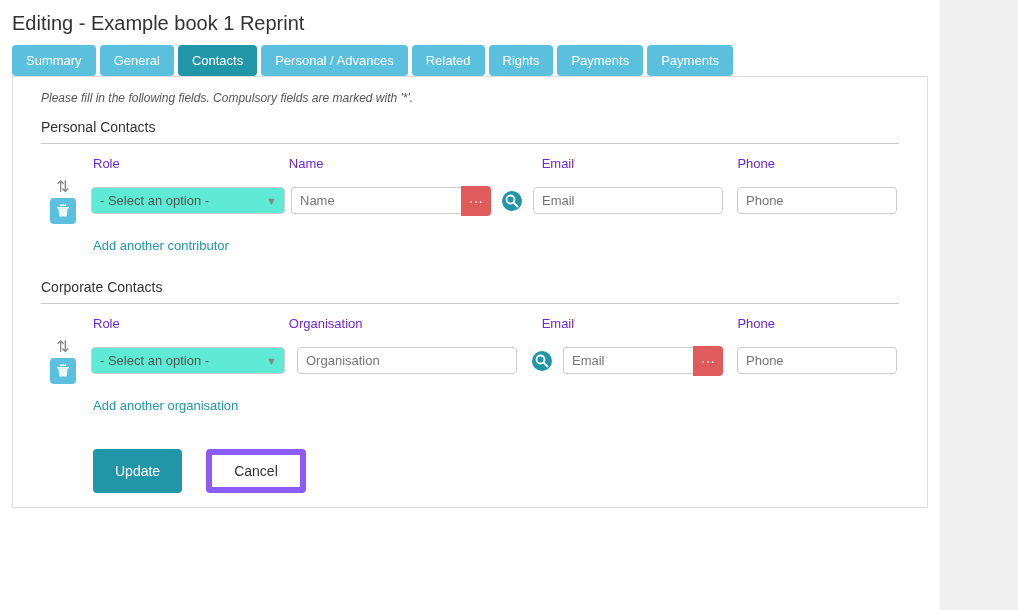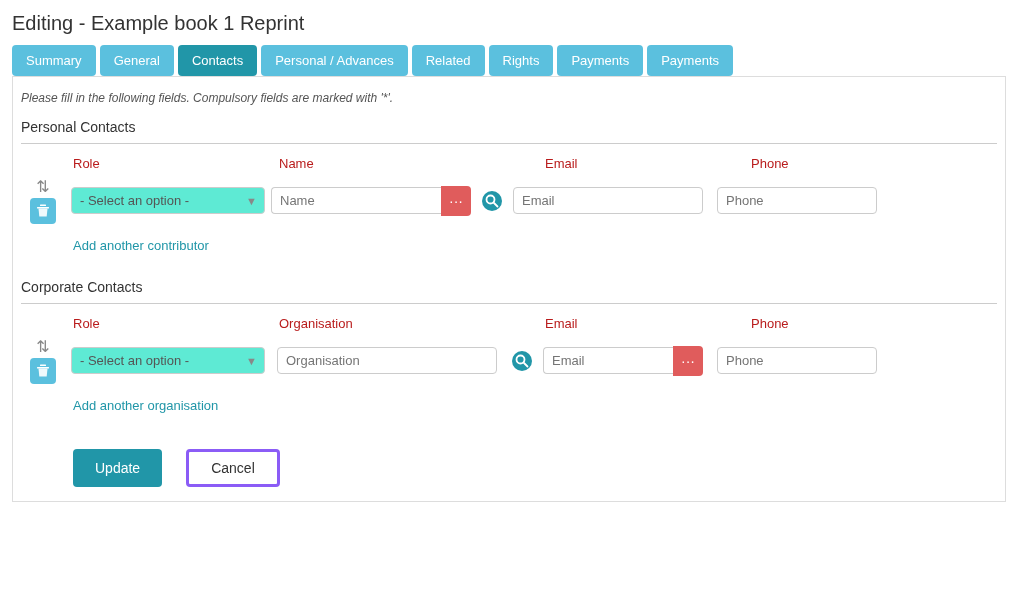--- a/index.html
+++ b/index.html
@@ -4,21 +4,21 @@
   <style>
     * { box-sizing: border-box; margin: 0; padding: 0; }
     body {
       font-family: Arial, sans-serif;
       font-size: 13px;
       background: #f0f0f0;
       color: #333;
     }
     .page-wrapper {
       background: #fff;
-      width: 1018px;
+      width: 940px;
       min-height: 610px;
       padding: 12px 12px 20px 12px;
     }
     .page-title {
       font-size: 20px;
       font-weight: normal;
       color: #333;
       margin-bottom: 10px;
     }
     .tab-bar {
@@ -35,21 +35,21 @@
       color: #fff;
       background: #5bc0de;
     }
     .tab-btn.active {
       background: #2196a8;
     }
     .content-area {
       border: 1px solid #ddd;
       background: #fff;
       margin-top: 0;
-      padding: 14px 8px;
+      padding: 14px 28px;
     }
     .info-text {
       font-style: italic;
       color: #555;
       margin-bottom: 14px;
       font-size: 12px;
     }
     .section-title {
       font-size: 14px;
       font-weight: normal;
@@ -61,21 +61,21 @@
       border-top: 1px solid #ccc;
       margin-bottom: 12px;
     }
     .col-headers {
       display: flex;
       align-items: center;
       margin-bottom: 6px;
       padding-left: 52px;
     }
     .col-header {
-      color: #b91c1c;
+      color: #6d28d9;
       font-size: 13px;
     }
     .col-role { width: 200px; }
     .col-name { width: 230px; }
     .col-org { width: 230px; }
     .col-email { width: 200px; }
     .col-phone { width: 170px; }
     .contact-row {
       display: flex;
       align-items: center;
@@ -210,21 +210,21 @@
       color: #fff;
       border: none;
       border-radius: 4px;
       padding: 8px 22px;
       font-size: 14px;
       cursor: pointer;
     }
     .cancel-btn {
       background: #fff;
       color: #333;
-      border: 3px solid #8b5cf6;
+      border: 6px solid #8b5cf6;
       border-radius: 4px;
       padding: 8px 22px;
       font-size: 14px;
       cursor: pointer;
     }
   </style>
 </head>
 <body>
 
 <div class="page-wrapper">

